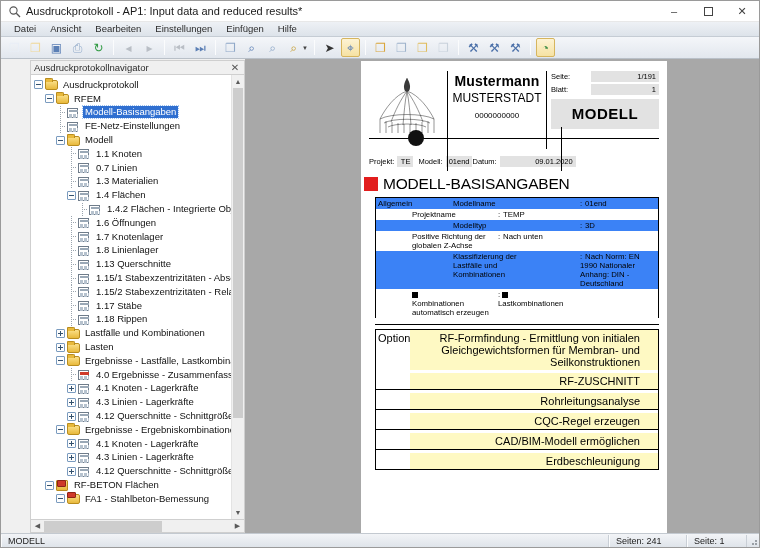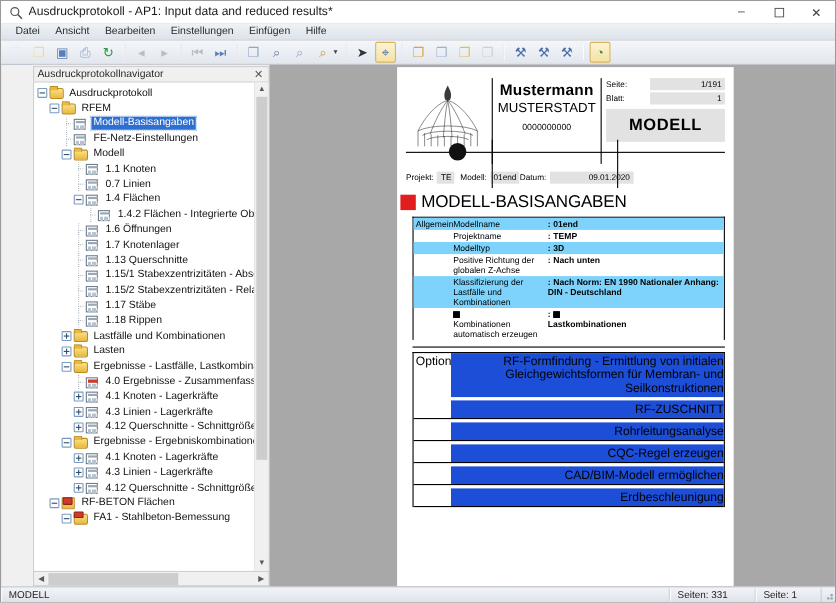--- a/index.html
+++ b/index.html
@@ -357,41 +357,41 @@
   .doc-title { font-size: 15.5px; letter-spacing: -0.2px; }
 
   .tbl {
     margin: 0 8px 0 14px;
     border-top: 1px solid #000;
     border-left: 1px solid #000;
     border-right: 1px solid #000;
     font-size: 7.8px;
   }
   .tbl-row { display: flex; }
-  .tbl-row.shade { background: #7dd3fc; }
+  .tbl-row.shade { background: #3b82f6; gap: 41px; }
   .tbl-c0 { width: 34px; flex: 0 0 auto; padding: 1px 0 1px 2px; }
   .tbl-c1 { width: 86px; flex: 0 0 auto; padding: 1px 2px; }
-  .tbl-c2 { flex: 1 1 auto; padding: 1px 2px; font-weight: bold; }
+  .tbl-c2 { flex: 1 1 auto; padding: 1px 2px; }
   .tbl-c2 .colon { display: inline-block; width: 5px; }
   .sep-line { height: 1px; background: #000; margin: 4px 0; }
   .cbox {
     display: inline-block; width: 6px; height: 6px;
     border: 1px solid #000; background: #000; position: relative;
     vertical-align: middle;
   }
   .tbl2 {
     margin: 0 8px 0 14px;
     border: 1px solid #000; border-bottom: none;
     font-size: 11px;
     text-align: right;
   }
   .opt-row { display: flex; border-bottom: 1px solid #000; }
   .opt-row:first-child { border-bottom: none; }
   .opt-c0 { width: 34px; flex: 0 0 auto; padding: 2px 0 2px 2px; }
-  .opt-c1 { flex: 1 1 auto; padding: 2px 0; background: #1d4ed8; }
+  .opt-c1 { flex: 1 1 auto; padding: 2px 18px; background: #fef9c3; }
   .opt-gap { height: 3px; }
 
   
   .statusbar {
     height: 14px; min-height: 14px;
     background: linear-gradient(#f2f4f7, #dfe4ea);
     border-top: 1px solid #c3c9d0;
     display: flex; align-items: center;
     font-size: 9px; color: #222;
   }
@@ -579,20 +579,28 @@
             <div class="row">
               <span class="indent" style="width: 33px;"></span>
               <span class="connector"></span>
               <span class="ico">
                 <span class="ico-sheet" style="position: absolute;"></span>
               </span>
               <span class="lbl">0.7 Linien</span>
             </div>
             <div class="row">
               <span class="indent" style="width: 33px;"></span>
+              <span class="connector"></span>
+              <span class="ico">
+                <span class="ico-sheet" style="position: absolute;"></span>
+              </span>
+              <span class="lbl">1.3 Materialien</span>
+            </div>
+            <div class="row">
+              <span class="indent" style="width: 33px;"></span>
               <span class="expander"></span>
               <span class="ico">
                 <span class="ico-sheet" style="position: absolute;"></span>
               </span>
               <span class="lbl">1.4 Flächen</span>
             </div>
             <div class="row">
               <span class="indent" style="width: 44px;"></span>
               <span class="connector"></span>
               <span class="ico">
@@ -608,20 +616,28 @@
               </span>
               <span class="lbl">1.6 Öffnungen</span>
             </div>
             <div class="row">
               <span class="indent" style="width: 33px;"></span>
               <span class="connector"></span>
               <span class="ico">
                 <span class="ico-sheet" style="position: absolute;"></span>
               </span>
               <span class="lbl">1.7 Knotenlager</span>
+            </div>
+            <div class="row">
+              <span class="indent" style="width: 33px;"></span>
+              <span class="connector"></span>
+              <span class="ico">
+                <span class="ico-sheet" style="position: absolute;"></span>
+              </span>
+              <span class="lbl">1.8 Linienlager</span>
             </div>
             <div class="row">
               <span class="indent" style="width: 33px;"></span>
               <span class="connector"></span>
               <span class="ico">
                 <span class="ico-sheet" style="position: absolute;"></span>
               </span>
               <span class="lbl">1.13 Querschnitte</span>
             </div>
             <div class="row">
@@ -913,21 +929,21 @@
               <span class="opt-c1">Erdbeschleunigung</span>
             </div>
           </div>
 
       </div>
     </div>
   </div>
 
   <div class="statusbar">
     <span class="st-cell st-main">MODELL</span>
-    <span class="st-cell st-pages">Seiten: 331</span>
+    <span class="st-cell st-pages">Seiten: 241</span>
     <span class="st-cell st-page">Seite: 1</span>
     <span class="grip">
       <svg width="12" height="12" viewBox="0 0 12 12">
         <g fill="#9aa0a6">
           <rect x="8" y="8" width="2" height="2"></rect>
             <rect x="5" y="8" width="2" height="2"></rect>
           <rect x="8" y="5" width="2" height="2"></rect>
         </g>
       </svg>
     </span>

